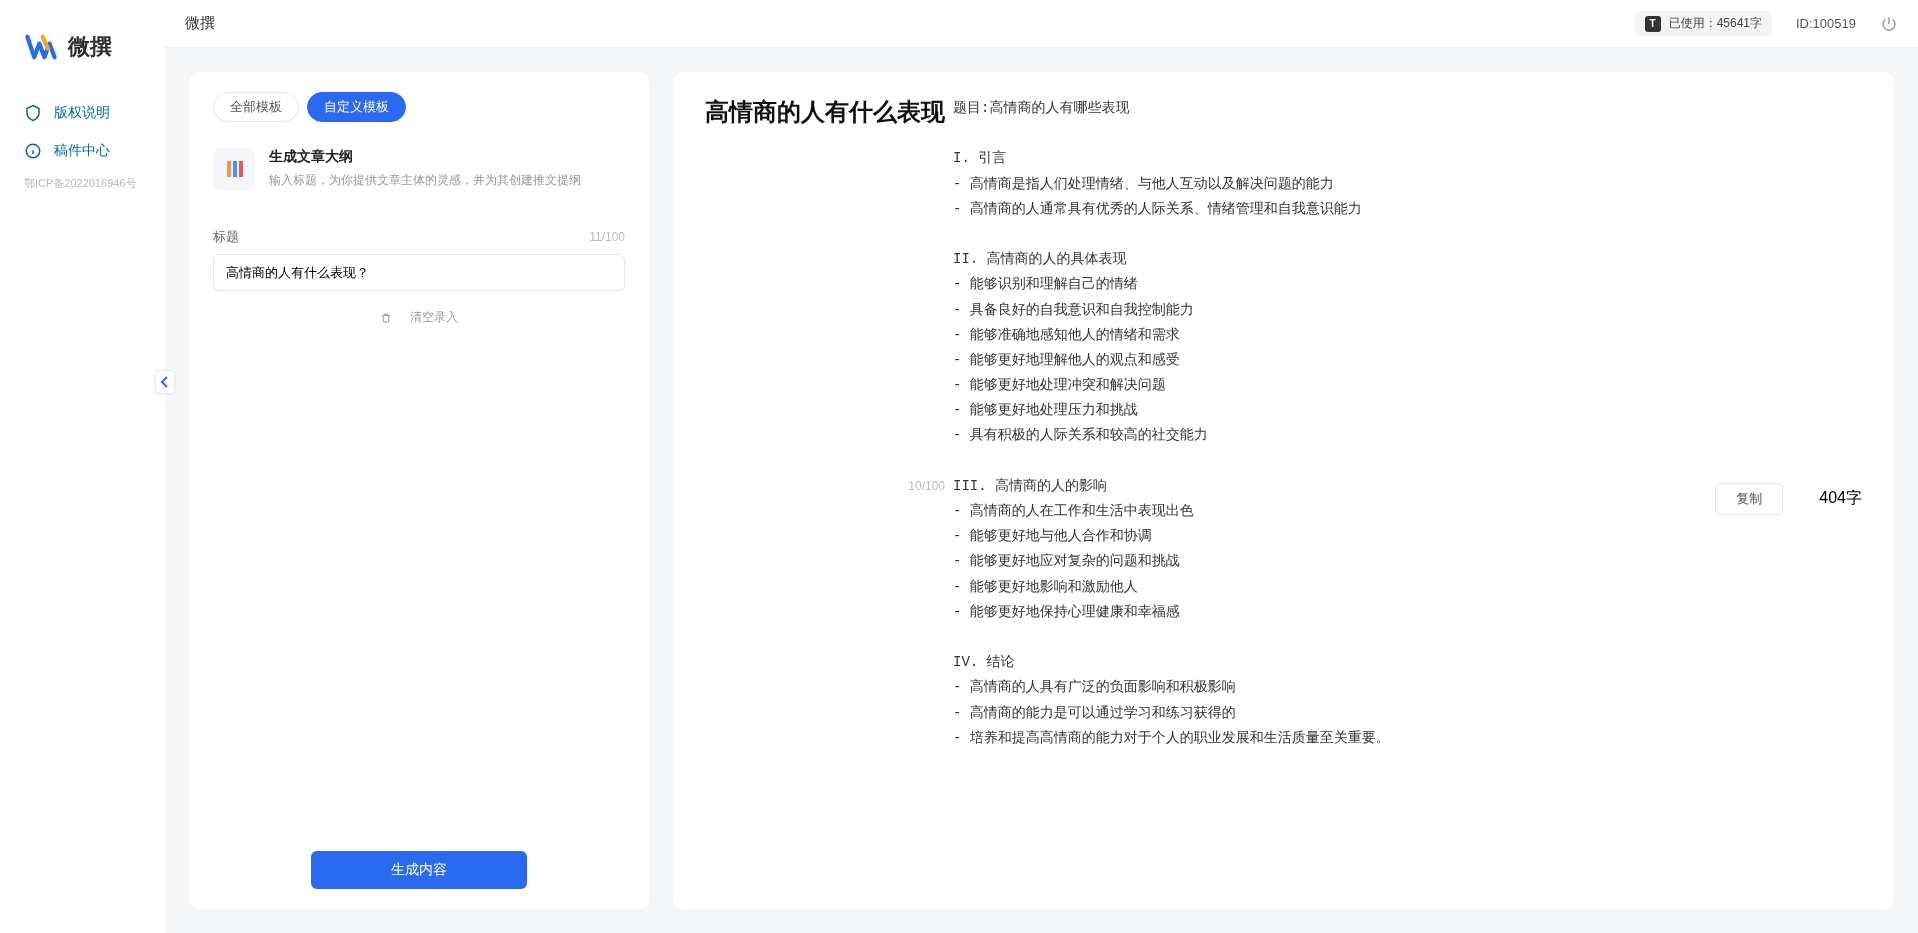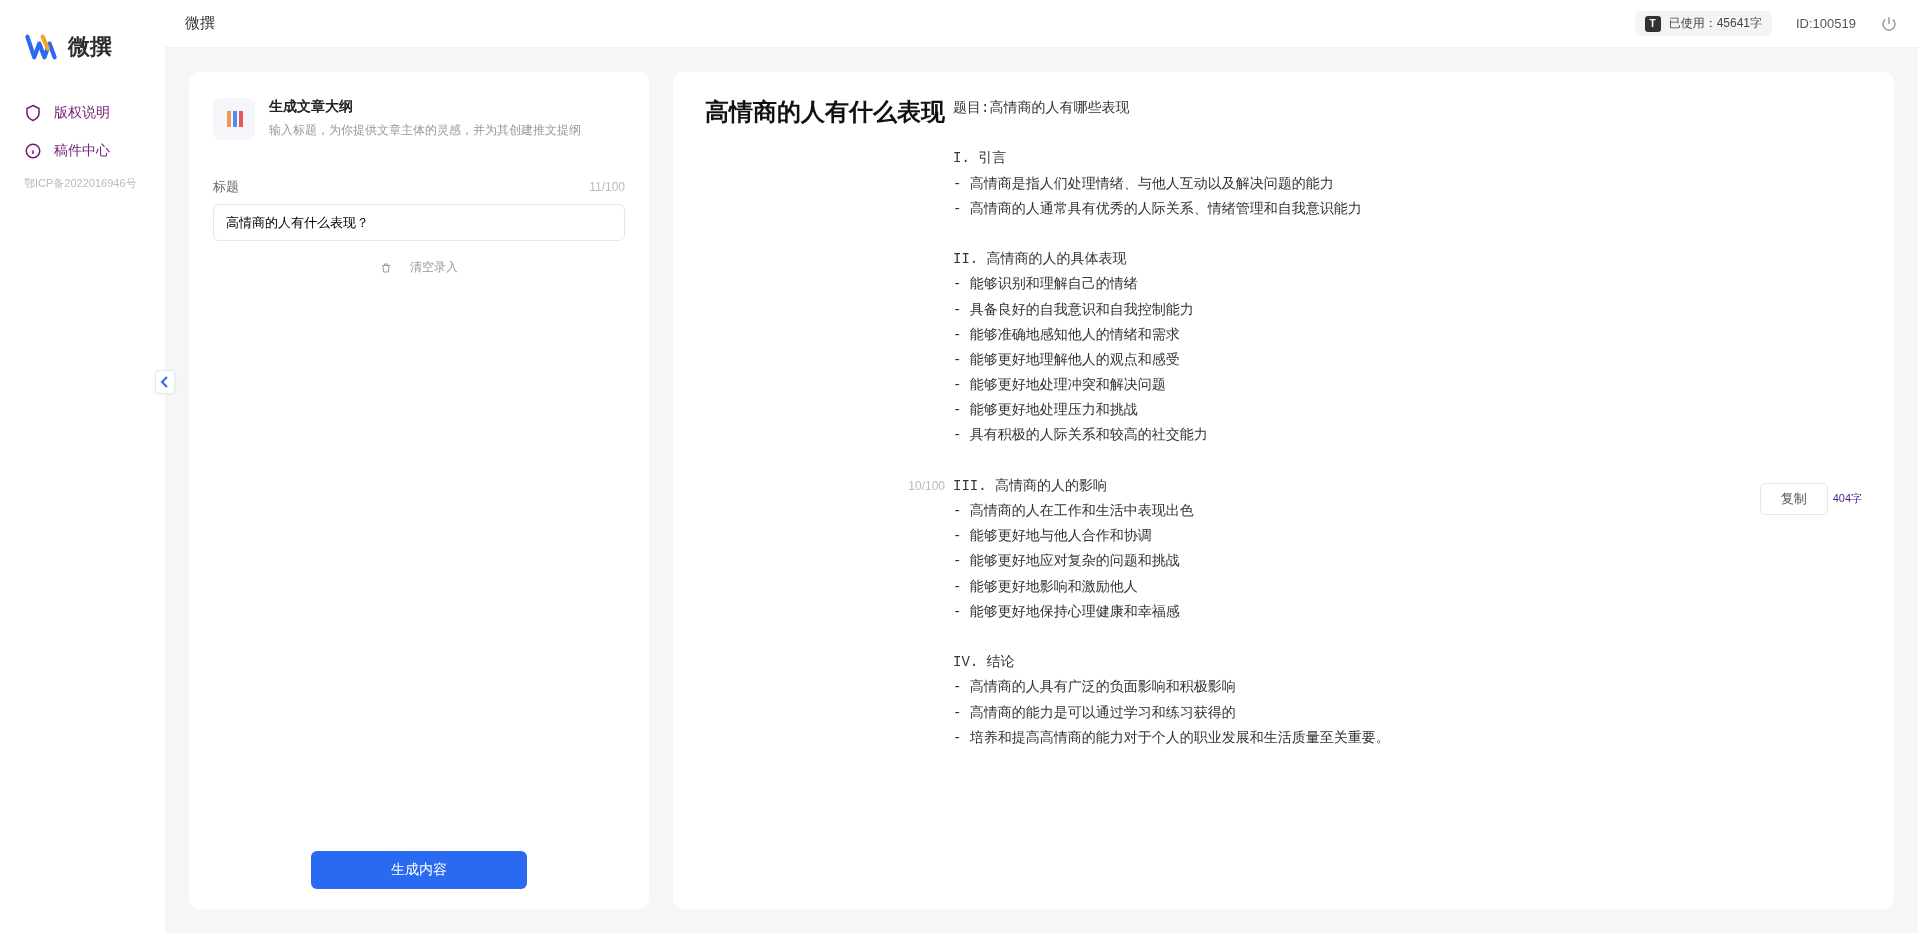--- a/index.html
+++ b/index.html
@@ -7,21 +7,21 @@
 .layout { display: flex; height: 100vh; }
 .sidebar { width: 165px; background: #fff; display: flex; flex-direction: column; padding: 20px 0 10px; position: relative; }
 .logo { display: flex; align-items: center; padding: 10px 24px 30px; }
 .logo-icon { width: 34px; height: 34px; margin-right: 10px; }
 .logo-text { font-size: 22px; font-weight: 700; color: #2c2c2c; }
 .nav { flex: 1; padding: 0 8px; }
 .nav-item { display: flex; align-items: center; padding: 10px 16px; margin-bottom: 4px; border-radius: 6px; cursor: pointer; color: #555; }
 .nav-item.active { color: #2a6af1; }
 .nav-item .icon { width: 18px; height: 18px; margin-right: 12px; display: inline-flex; align-items: center; justify-content: center; }
 .sidebar-bottom { padding: 0 8px 8px; }
-.footer-link { display: flex; align-items: center; padding: 10px 16px; color: #701a75; cursor: pointer; }
+.footer-link { display: flex; align-items: center; padding: 10px 16px; color: #0369a1; cursor: pointer; }
 .footer-link .icon { width: 18px; height: 18px; margin-right: 12px; display: inline-flex; align-items: center; justify-content: center; }
 .icp { font-size: 11px; color: #bbb; padding: 6px 16px 0; }
 .collapse-toggle { position: absolute; right: -10px; top: 370px; width: 20px; height: 24px; background: #fff; border: 1px solid #e6e8ec; border-radius: 4px; display: flex; align-items: center; justify-content: center; cursor: pointer; color: #2a6af1; box-shadow: 0 1px 3px rgba(0,0,0,0.05); }
 .main { flex: 1; display: flex; flex-direction: column; }
 .topbar { height: 48px; background: #fff; display: flex; align-items: center; padding: 0 20px; border-bottom: 1px solid #eef0f3; }
 .topbar-title { font-size: 15px; color: #333; }
 .topbar-spacer { flex: 1; }
 .usage-badge { display: flex; align-items: center; background: #f3f4f6; border-radius: 6px; padding: 4px 10px; font-size: 12px; color: #444; margin-right: 24px; }
 .usage-badge .t-icon { width: 16px; height: 16px; background: #333; color: #fff; border-radius: 3px; display: inline-flex; align-items: center; justify-content: center; font-size: 10px; font-weight: 700; margin-right: 8px; }
 .user-id { font-size: 13px; color: #555; margin-right: 24px; }
@@ -41,23 +41,23 @@
 .field-input { width: 100%; border: 1px solid #e6e8ec; border-radius: 6px; padding: 10px 12px; font-size: 13px; outline: none; }
 .clear-row { text-align: center; margin-top: 18px; }
 .clear-btn { display: inline-flex; align-items: center; gap: 18px; color: #999; font-size: 12px; cursor: pointer; background: none; border: none; }
 .panel-left-spacer { flex: 1; }
 .generate-btn { width: 216px; margin: 0 auto; background: #2a6af1; color: #fff; border: none; border-radius: 6px; padding: 10px 0; font-size: 14px; cursor: pointer; }
 .panel-right { flex: 1; background: #fff; border-radius: 10px; padding: 24px 32px; display: flex; flex-direction: row; position: relative; }
 .doc-title-row { position: relative; margin-bottom: 24px; }
 .doc-title { text-align: center; font-size: 24px; font-weight: 600; font-family: "SimSun", serif; color: #111; }
 .doc-title-counter { position: absolute; right: 0; top: 50%; font-size: 12px; color: #bbb; }
 .doc-body { font-size: 14px; line-height: 1.8; color: #333; white-space: pre-wrap; flex: 1; overflow-y: auto; padding: 0 8px; font-family: Liberation Mono, monospace; }
-.doc-footer { display: flex; justify-content: flex-end; align-items: center; gap: 5px; padding-top: 16px; }
+.doc-footer { display: flex; justify-content: flex-end; align-items: center; gap: 36px; padding-top: 16px; }
 .copy-btn { border: 1px solid #e6e8ec; background: #fff; padding: 6px 20px; border-radius: 5px; font-size: 13px; color: #555; cursor: pointer; }
-.word-count { font-size: 11px; color: #4c1d95; }
+.word-count { font-size: 16px; color: #000000; }
 svg { display: block; }
 </style>
 </head>
 <body>
 
 <div class="layout">
   <aside class="sidebar">
     <div class="logo">
       <span class="logo-icon">
         <svg viewBox="0 0 40 40" width="34" height="34">
@@ -107,20 +107,24 @@
       <span class="power-icon">
         <svg width="18" height="18" viewBox="0 0 24 24" fill="none" stroke="currentColor" stroke-width="2">
             <path d="M12 3 v9"></path>
             <path d="M7 6 a8 8 0 1 0 10 0"></path>
           </svg>
       </span>
     </header>
 
     <div class="content">
       <section class="panel-left">
+        <div class="tabs">
+          <div class="tab">全部模板</div>
+          <div class="tab active">自定义模板</div>
+        </div>
         <div class="template-card">
           <div class="template-icon">
             <svg width="24" height="24" viewBox="0 0 24 24">
                 <path d="M5 20 L5 4 L9 4 L9 20 Z" fill="#f2994a"></path>
                 <path d="M11 20 L11 4 L15 4 L15 20 Z" fill="#4f8ef7"></path>
                 <path d="M17 20 L17 4 L21 4 L21 20 Z" fill="#eb5757"></path>
               </svg>
           </div>
           <div>
             <div class="template-title">生成文章大纲</div>

